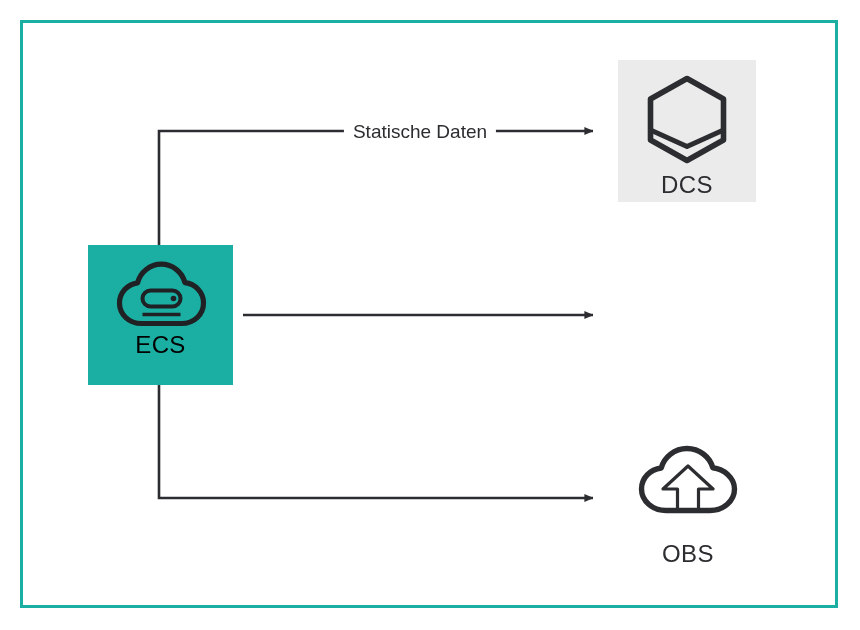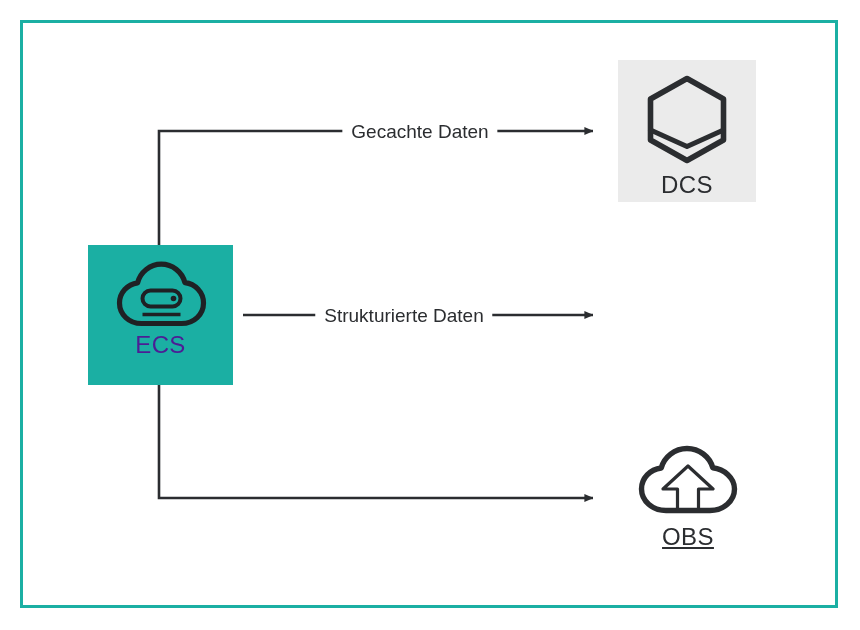--- a/index.html
+++ b/index.html
@@ -52,21 +52,21 @@
     box-sizing: border-box;
     padding-top: 14px;
   }
   #ecs-node .node-icon {
     width: 92px;
     height: 72px;
     display: block;
   }
   #ecs-node .node-label {
     font-size: 24px;
-    color: #4c1d95;
+    color: #000000;
     letter-spacing: 0.4px;
     margin-top: 2px;
     line-height: 1;
   }
   
   .target-node {
     position: absolute;
     display: flex;
     flex-direction: column;
     align-items: center;
@@ -101,21 +101,21 @@
   #rds-node .node-icon { width: 108px; height: 96px; }
   #rds-node .node-label { margin-top: 9px; }
 
   #obs-node {
     left: 608px;
     top: 444px;
     width: 160px;
     padding-top: 0;
   }
   #obs-node .node-icon { width: 104px; height: 74px; }
-  #obs-node .node-label { margin-top: 7px; text-decoration: underline; }
+  #obs-node .node-label { margin-top: 24px; }
 
   
   .edge-label {
     position: absolute;
     font-size: 19px;
     color: #2b2d30;
     background: #ffffff;
     padding: 0 9px;
     white-space: nowrap;
     line-height: 1;
@@ -145,22 +145,21 @@
 
     <g>
       <path d="M243,315 L593,315" stroke="#2b2d30" stroke-width="2.6" fill="none" stroke-linecap="butt" marker-end="url(#arrowhead)"></path>
     </g>
 
     <g>
       <path d="M159,385 L159,498 L593,498" stroke="#2b2d30" stroke-width="2.6" fill="none" stroke-linecap="butt" stroke-linejoin="miter" marker-end="url(#arrowhead)"></path>
     </g>
   </svg>
 
-  <div class="edge-label" id="label-cached">Gecachte Daten</div>
-  <div class="edge-label" id="label-structured">Strukturierte Daten</div>
+  <div class="edge-label" id="label-cached">Statische Daten</div>
 
   <div id="ecs-node">
     <svg class="node-icon" viewBox="0 0 92 72">
 
       <path d="M26.5,64.5
                C14.0,64.5 4.5,55.5 4.5,44.0
                C4.5,33.6 12.4,25.2 22.6,23.8
                C25.3,13.0 35.0,5.2 46.3,5.2
                C57.5,5.2 67.1,12.9 69.9,23.6
                C80.3,24.8 88.5,33.3 88.5,44.0

